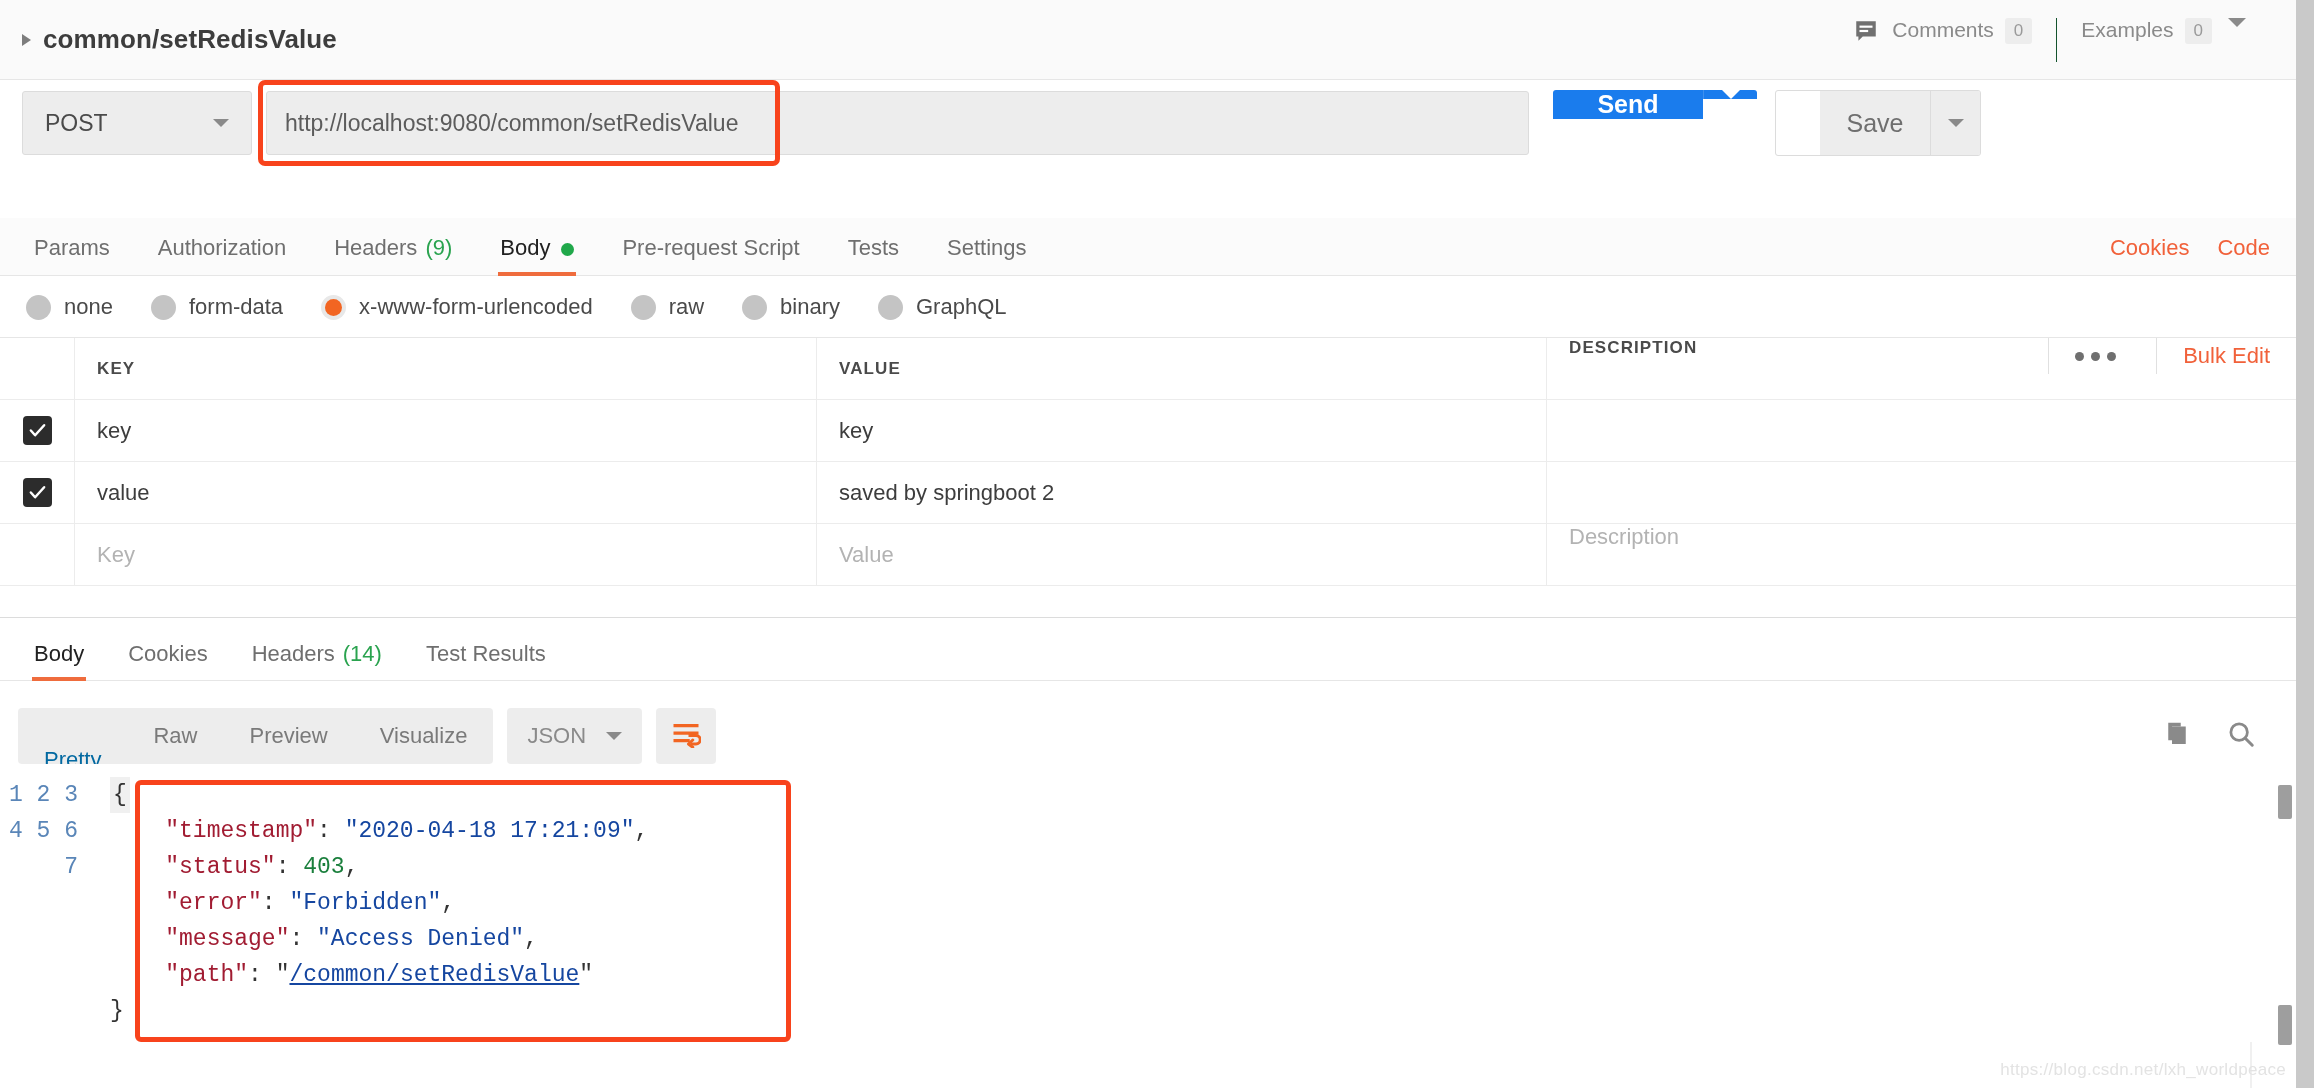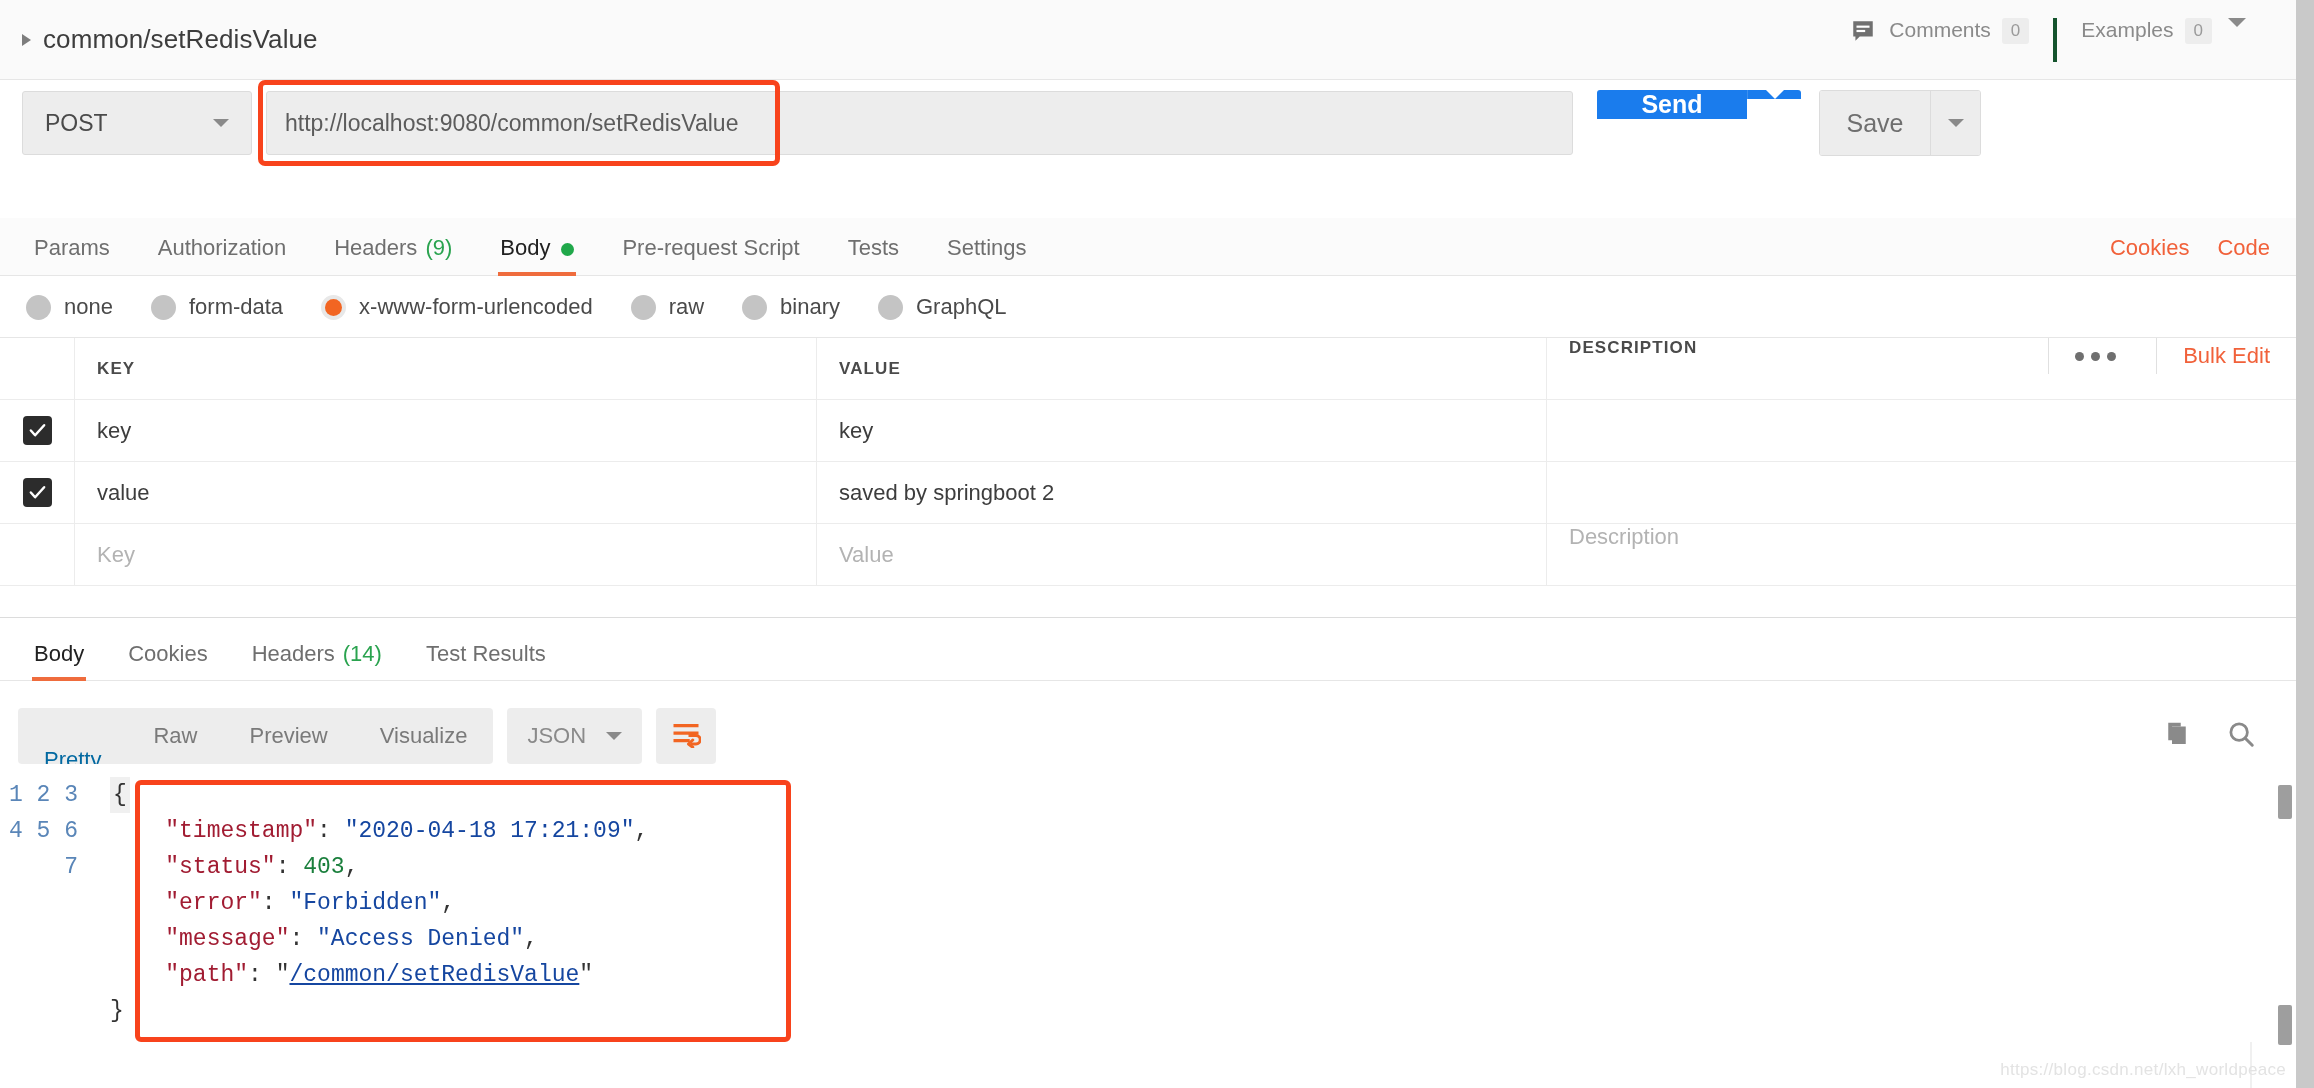--- a/index.html
+++ b/index.html
@@ -26,29 +26,29 @@
   }
   .title-left { display: flex; align-items: center; padding-left: 22px; }
   .tri-icon {
     width: 0; height: 0;
     border-left: 9px solid #7d7d7d;
     border-top: 6px solid transparent;
     border-bottom: 6px solid transparent;
     margin-right: 12px;
   }
   .req-title {
-    font-size: 26px; color: #3d3d3d; font-weight: 400;
+    font-size: 26px; color: #3d3d3d; font-weight: 700;
     letter-spacing: .1px;
   }
   .title-right {
     margin-left: auto; display: flex; align-items: center;
     padding-right: 26px; height: 100%;
   }
   .tb-group { display: flex; align-items: flex-start; padding: 0 24px; height: 44px; }
-  .tb-group.sep { border-left: 4px solid #14532d; }
+  .tb-group.sep { border-left: 1px solid #14532d; }
   .tb-label { font-size: 21px; color: #8a8a8a; }
   .count-badge {
     margin-left: 11px;
     background: #ededed; color: #9a9a9a;
     font-size: 17px; border-radius: 3px;
     padding: 3px 9px; min-width: 26px; text-align: center;
   }
   .comment-icon { margin-right: 13px; display: flex; }
   .caret-down {
     width: 0; height: 0; margin-left: 16px;
@@ -112,21 +112,21 @@
   }
   .caret-white {
     width: 0; height: 0;
     border-left: 9px solid transparent;
     border-right: 9px solid transparent;
     border-top: 9px solid #ffffff;
   }
   .save-btn {
     margin-left: 18px; height: 66px;
     display: flex; align-items: stretch;
-    border: 1px solid #dcdcdc; border-radius: 3px; overflow: hidden;
+    border: 1px solid #dcdcdc; border-radius: 3px; overflow: hidden; padding-left: 44px;
   }
   .save-main {
     background: #ededed; color: #6f6f6f;
     font-size: 25px;
     display: flex; align-items: center; justify-content: center;
     width: 110px;
   }
   .save-split {
     background: #ededed;
     width: 50px; display: flex; align-items: center; justify-content: center;

